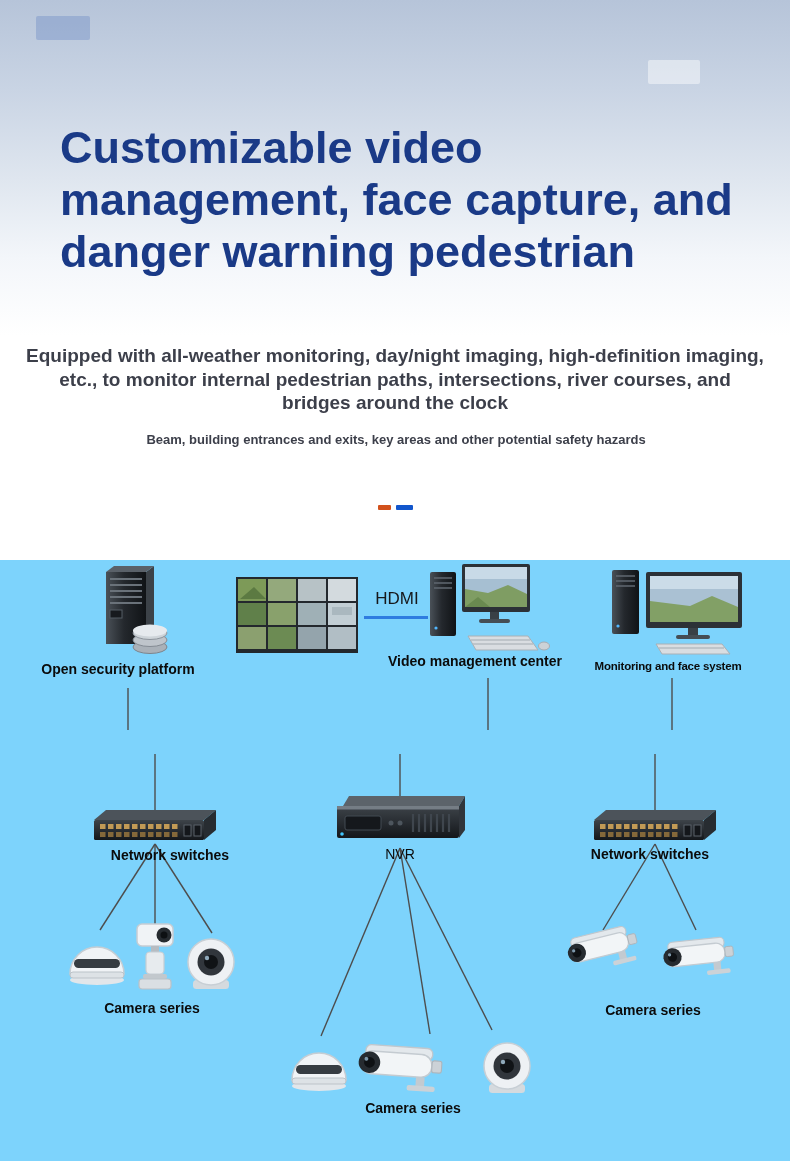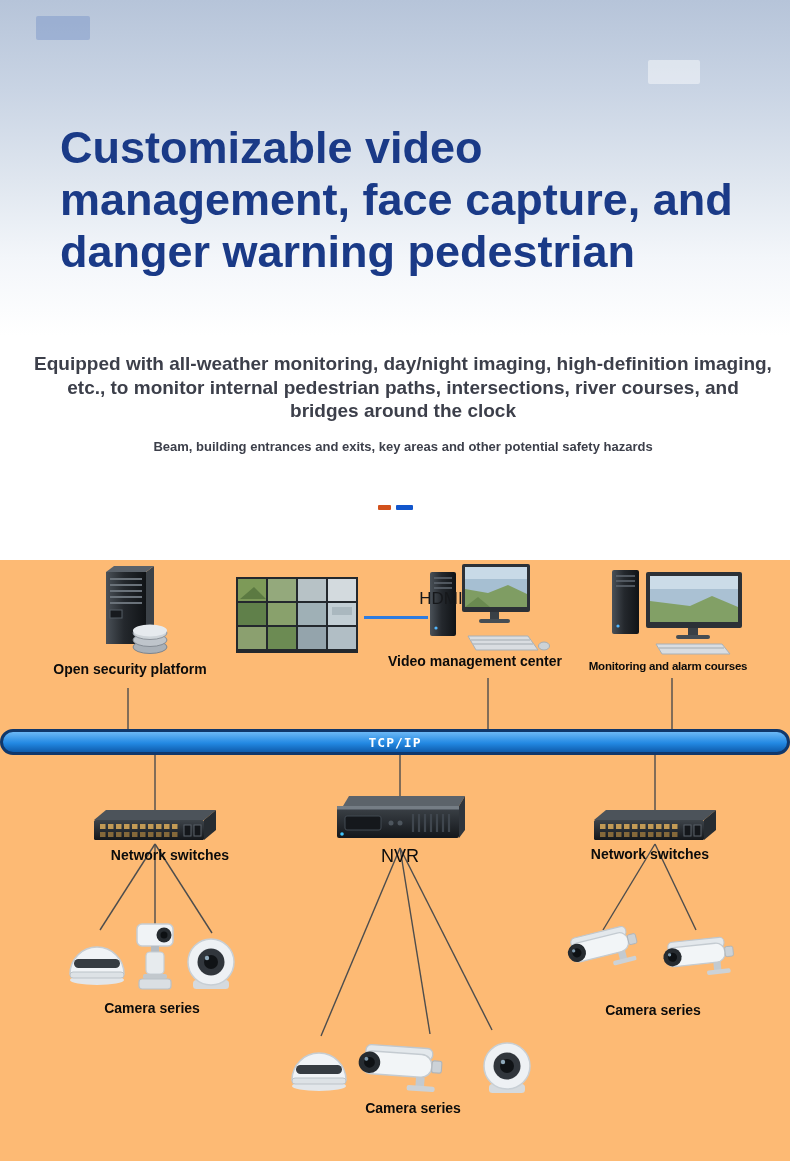--- a/index.html
+++ b/index.html
@@ -1,58 +1,58 @@
 <!DOCTYPE html>
 <html><head>
 <meta charset="utf-8">
 <style>
   html,body{margin:0;padding:0;background:#fff;}
-  #page{position:relative;width:790px;height:1161px;overflow:hidden;background:#fdba74;
+  #page{position:relative;width:790px;height:1161px;overflow:hidden;background:#7dd3fc;
         font-family:"Liberation Sans",sans-serif;}
   
   .hero{position:absolute;left:0;top:0;width:790px;height:560px;
         background:linear-gradient(180deg,#b6c4d9 0%,#c9d4e4 16%,#dfe6ef 32%,#f3f6fa 46%,#ffffff 60%);}
   .wm{position:absolute;border-radius:2px;}
   .wm-left{left:36px;top:16px;width:54px;height:24px;background:rgba(84,120,190,.30);}
   .wm-right{left:648px;top:60px;width:52px;height:24px;background:rgba(255,255,255,.45);}
   .title{position:absolute;left:60px;top:122px;margin:0;font-size:45px;line-height:52px;
          font-weight:700;color:#1a3a87;}
   .title span{display:block;}
-  .subtitle{position:absolute;left:25px;top:344px;width:740px;margin:8px;text-align:center;
+  .subtitle{position:absolute;left:25px;top:344px;width:740px;margin:0;text-align:center;
             font-size:19px;line-height:23.5px;font-weight:700;color:#3c3f4a;}
-  .note{position:absolute;left:25px;top:431px;width:740px;margin:8px;text-align:center;
+  .note{position:absolute;left:25px;top:431px;width:740px;margin:1px;text-align:center;
         font-size:13px;font-weight:700;color:#3c3f4a;}
   .divider{position:absolute;left:0;top:505px;width:790px;display:flex;justify-content:center;gap:5px;}
   .dash{height:5px;border-radius:1px;display:block;}
   .dash-orange{width:13px;background:#d2511c;}
   .dash-blue{width:17px;background:#1256cc;}
   
   .connectors{position:absolute;left:0;top:0;width:790px;height:1161px;z-index:1;pointer-events:none;}
   .dev{position:absolute;z-index:2;}
   .dev svg{width:100%;height:100%;display:block;}
   .lbl{position:absolute;z-index:3;font-weight:700;font-size:14px;color:#0b0b0b;text-align:center;}
   .d-server{left:88px;top:564px;width:86px;height:92px;}
   .d-wall{left:236px;top:577px;width:122px;height:76px;}
   .hdmi{position:absolute;left:358px;top:589px;width:78px;text-align:center;font-size:17px;
-        color:#16181b;z-index:3;font-weight:400;padding-left:44px;}
+        color:#16181b;z-index:3;font-weight:400;}
   .hdmi-underline{position:absolute;left:364px;top:616px;width:64px;height:3px;background:#2e7ce0;z-index:3;}
   .d-vmc{left:430px;top:564px;width:122px;height:92px;}
   .d-alarm{left:610px;top:566px;width:136px;height:90px;}
-  .lbl-platform{left:30px;top:661px;width:200px;}
+  .lbl-platform{left:18px;top:661px;width:200px;}
   .lbl-vmc{left:368px;top:653px;width:214px;}
   .lbl-alarm{left:584px;top:660px;width:168px;font-size:11.5px;letter-spacing:-.2px;}
   .bus{position:absolute;left:0;top:729px;width:790px;height:26px;box-sizing:border-box;z-index:2;
        border:3px solid #10376b;border-radius:13px;display:flex;align-items:center;justify-content:center;
        background:linear-gradient(180deg,#6cb8f6 0%,#2389e3 55%,#0e5cad 100%);}
   .bus-label{font-family:"DejaVu Sans Mono",monospace;font-weight:700;font-size:13px;color:#fff;letter-spacing:1px;}
   .d-sw-l{left:92px;top:808px;width:126px;height:34px;}
   .d-nvr{left:337px;top:792px;width:128px;height:54px;}
   .d-sw-r{left:592px;top:808px;width:126px;height:34px;}
   .lbl-sw-l{left:95px;top:847px;width:150px;}
-  .lbl-nvr{left:358px;top:846px;width:84px;font-weight:400;font-size:18px;}
+  .lbl-nvr{left:358px;top:846px;width:84px;font-weight:400;font-size:14px;}
   .lbl-sw-r{left:575px;top:846px;width:150px;}
   .d-cam-dome-l{left:64px;top:928px;width:66px;height:58px;}
   .d-cam-ptz{left:132px;top:920px;width:46px;height:76px;}
   .d-cam-turret-l{left:182px;top:936px;width:58px;height:56px;}
   .lbl-cam-l{left:77px;top:1000px;width:150px;}
   .d-cam-dome-c{left:286px;top:1034px;width:66px;height:58px;}
   .d-cam-bullet-c{left:352px;top:1040px;width:95px;height:52px;transform:rotate(4deg);}
   .d-cam-turret-c{left:478px;top:1040px;width:58px;height:56px;}
   .lbl-cam-c{left:338px;top:1100px;width:150px;}
   .d-cam-bullet-r1{left:562px;top:926px;width:80px;height:44px;transform:rotate(-14deg);}
@@ -196,25 +196,22 @@
       <polygon points="40,56 128,56 128,41 102,30 80,40 40,35" fill="#82a066"></polygon>
       <rect x="78" y="62" width="10" height="7" fill="#394046"></rect>
       <rect x="66" y="69" width="34" height="4" rx="2" fill="#454d54"></rect>
       <polygon points="46,78 112,78 120,88 52,88" fill="#d9dde1" stroke="#a9b0b6"></polygon>
       <line x1="49" y1="82" x2="114" y2="82" stroke="#b4bbc1" stroke-width="1.3"></line>
     </svg>
   </div>
 
   <div class="lbl lbl-platform">Open security platform</div>
   <div class="lbl lbl-vmc">Video management center</div>
-  <div class="lbl lbl-alarm">Monitoring and alarm courses</div>
-
-  <div class="bus">
-    <span class="bus-label">TCP/IP</span>
-  </div>
+  <div class="lbl lbl-alarm">Monitoring and face system</div>
+
 
   <div class="dev d-sw-l">
     <svg viewBox="0 0 126 34">
       <polygon points="2,12 112,12 124,2 14,2" fill="#4c535a"></polygon>
       <polygon points="112,32 124,22 124,2 112,12" fill="#272c31"></polygon>
       <rect x="2" y="12" width="110" height="20" rx="1.5" fill="url(#gFrontY)"></rect>
       <g fill="#c29a55">
         <rect x="8" y="16" width="5.5" height="5"></rect>
           <rect x="16" y="16" width="5.5" height="5"></rect>
           <rect x="24" y="16" width="5.5" height="5"></rect>

